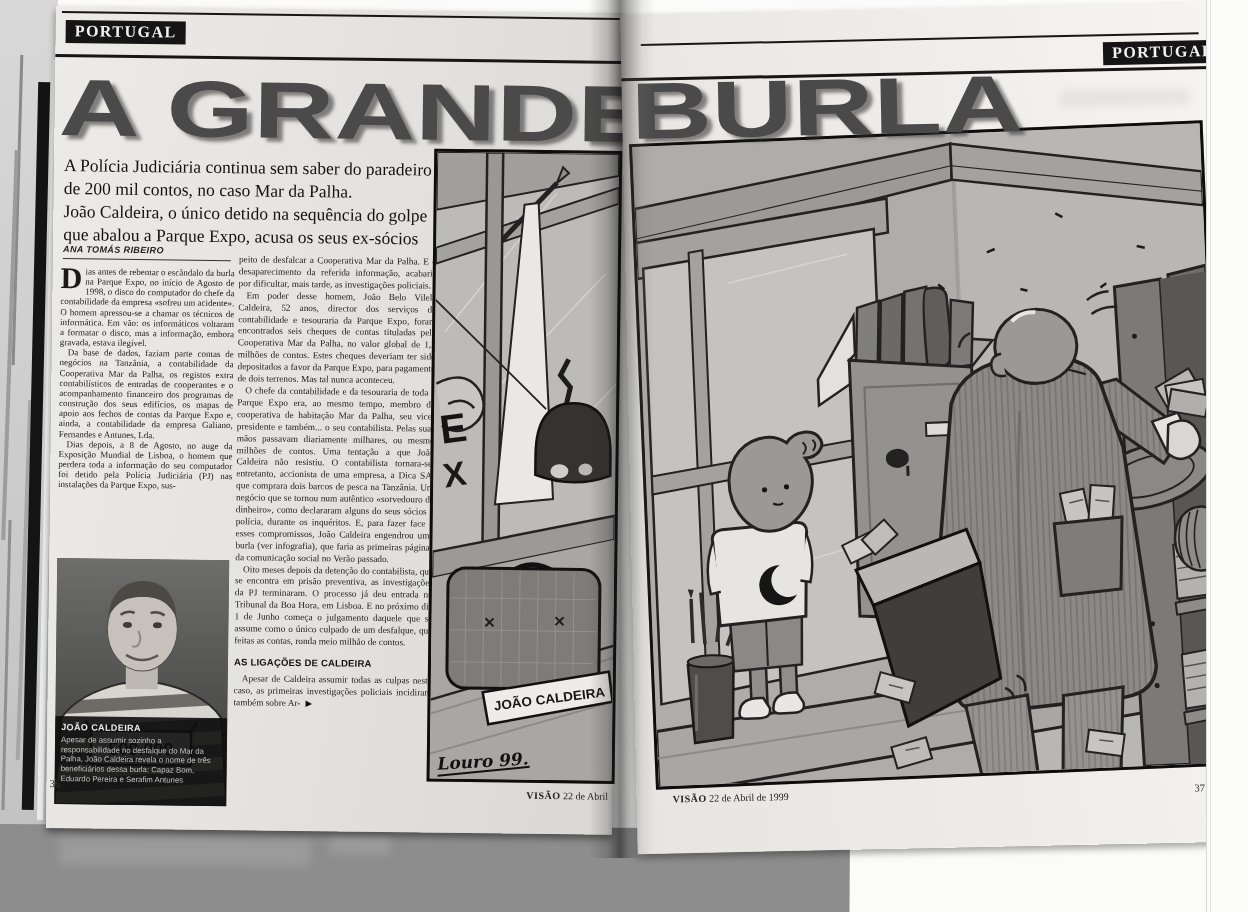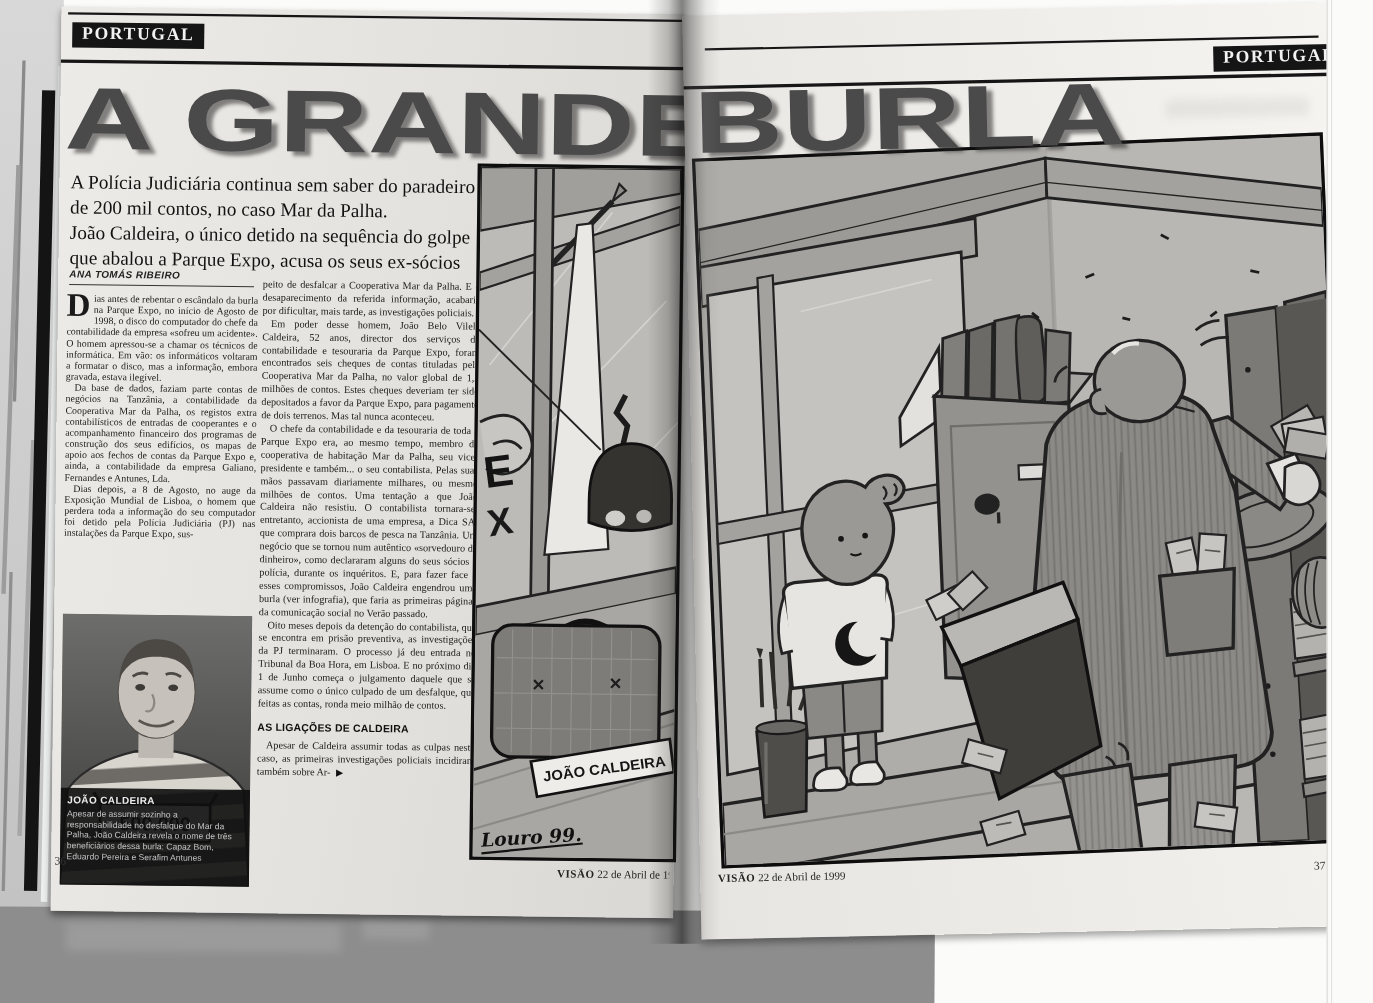--- a/index.html
+++ b/index.html
@@ -46,21 +46,21 @@
   #col1{font-size:9px;line-height:10.15px;}
   #col2{font-size:9.3px;line-height:11.9px;}
   .bodycol p{margin:0;}
   .bodycol p.ind{text-indent:8px;}
   .dropcap{float:left;font-weight:bold;font-size:30px;line-height:22px;padding:1px 3px 0 0;}
   .subhead{font-family:"Liberation Sans",sans-serif;font-weight:bold;font-size:9.5px;
     letter-spacing:.2px;color:#101010;margin:9px 0 5px 0;}
   .cont-arrow{font-family:"DejaVu Sans",sans-serif;font-size:8.5px;color:#111;margin-left:5px;}
 
   .footer{font-size:10px;color:#222;white-space:nowrap;}
-  .footer b{font-weight:bold;letter-spacing:.5px;}
+  .footer b{font-weight:bold;letter-spacing:.5px;margin-left:20px;}
   .pagenum{font-size:10.5px;color:#333;}
 
   
   #photo{overflow:hidden;background:#555;}
   #photo-caption{position:absolute;left:0;right:0;bottom:0;height:88px;background:rgba(14,14,14,.9);
     padding:6px 6px 4px 6px;box-sizing:border-box;}
   #photo-caption .cap-title{font-family:"Liberation Sans",sans-serif;font-weight:bold;font-size:9px;
     color:#ececec;letter-spacing:.4px;margin-bottom:3px;}
   #photo-caption .cap-body{font-family:"Liberation Sans",sans-serif;font-size:7.8px;line-height:9.7px;color:#c4c4c4;}
 

